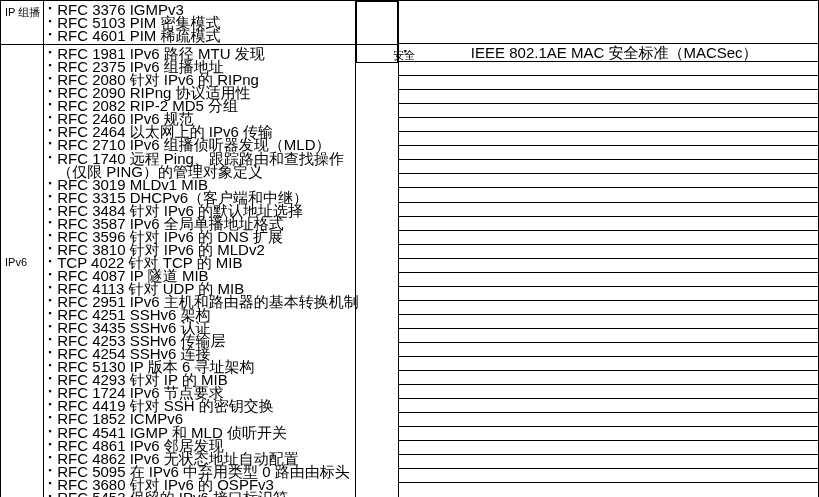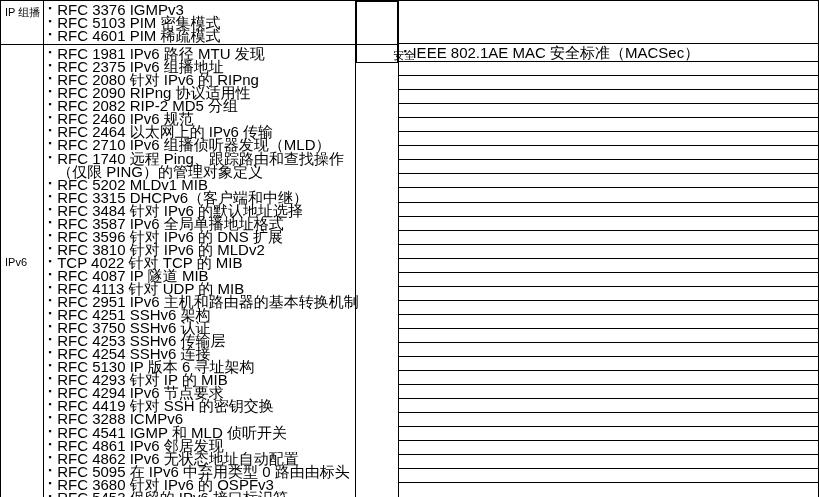--- a/index.html
+++ b/index.html
@@ -121,21 +121,21 @@
             </tbody>
           </table>
         </td>
         <td class="col-list-right" rowspan="2" style="padding:0;">
           <table class="nested blank-grid">
             <tbody id="right-grid">
               <tr>
                   <td style="height:42px;border-left:0;border-top:0;border-right:0;"></td>
                 </tr>
               <tr>
-                  <td style="border-left:0;border-right:0;">
+                  <td style="border-left:0;border-right:0;text-align:center;">
                 <ul class="rfc">
                   <li>IEEE 802.1AE MAC 安全标准（MACSec）</li>
                 </ul>
               </td>
                 </tr>
             <tr>
                   <td style="border-left: 0px; border-right: 0px; height: 13.05px;"></td>
                 </tr>
                 <tr>
                   <td style="border-left: 0px; border-right: 0px; height: 13.05px;"></td>
@@ -240,39 +240,39 @@
           <ul class="rfc" id="ipv6-list">
               <li>RFC 1981 IPv6 路径 MTU 发现</li>
               <li>RFC 2375 IPv6 组播地址</li>
               <li>RFC 2080 针对 IPv6 的 RIPng</li>
               <li>RFC 2090 RIPng 协议适用性</li>
               <li>RFC 2082 RIP-2 MD5 分组</li>
               <li>RFC 2460 IPv6 规范</li>
               <li>RFC 2464 以太网上的 IPv6 传输</li>
               <li>RFC 2710 IPv6 组播侦听器发现（MLD）</li>
               <li class="wrap">RFC 1740 远程 Ping、跟踪路由和查找操作（仅限 PING）的管理对象定义</li>
-              <li>RFC 5202 MLDv1 MIB</li>
+              <li>RFC 3019 MLDv1 MIB</li>
               <li>RFC 3315 DHCPv6（客户端和中继）</li>
               <li>RFC 3484 针对 IPv6 的默认地址选择</li>
               <li>RFC 3587 IPv6 全局单播地址格式</li>
               <li>RFC 3596 针对 IPv6 的 DNS 扩展</li>
               <li>RFC 3810 针对 IPv6 的 MLDv2</li>
               <li>TCP 4022 针对 TCP 的 MIB</li>
               <li>RFC 4087 IP 隧道 MIB</li>
               <li>RFC 4113 针对 UDP 的 MIB</li>
               <li>RFC 2951 IPv6 主机和路由器的基本转换机制</li>
               <li>RFC 4251 SSHv6 架构</li>
-              <li>RFC 3750 SSHv6 认证</li>
+              <li>RFC 3435 SSHv6 认证</li>
               <li>RFC 4253 SSHv6 传输层</li>
               <li>RFC 4254 SSHv6 连接</li>
               <li>RFC 5130 IP 版本 6 寻址架构</li>
               <li>RFC 4293 针对 IP 的 MIB</li>
-              <li>RFC 4294 IPv6 节点要求</li>
+              <li>RFC 1724 IPv6 节点要求</li>
               <li>RFC 4419 针对 SSH 的密钥交换</li>
-              <li>RFC 3288 ICMPv6</li>
+              <li>RFC 1852 ICMPv6</li>
               <li>RFC 4541 IGMP 和 MLD 侦听开关</li>
               <li>RFC 4861 IPv6 邻居发现</li>
               <li>RFC 4862 IPv6 无状态地址自动配置</li>
               <li>RFC 5095 在 IPv6 中弃用类型 0 路由由标头</li>
               <li>RFC 3680 针对 IPv6 的 OSPFv3</li>
               <li>RFC 5453 保留的 IPv6 接口标识符</li>
             </ul>
         </td>
       </tr>
     </tbody>

